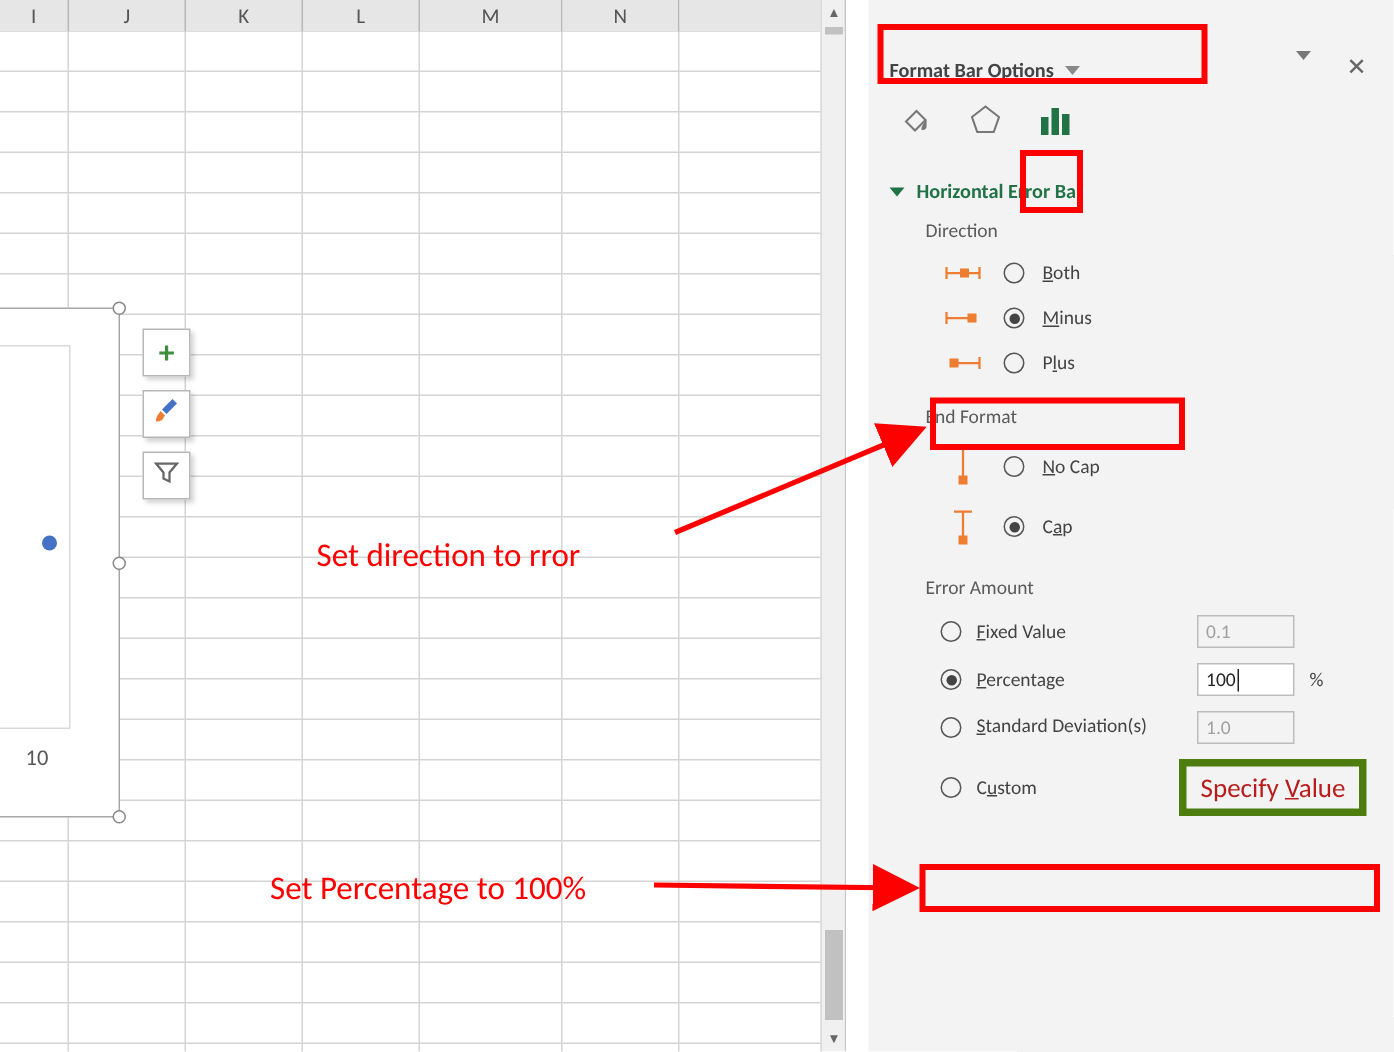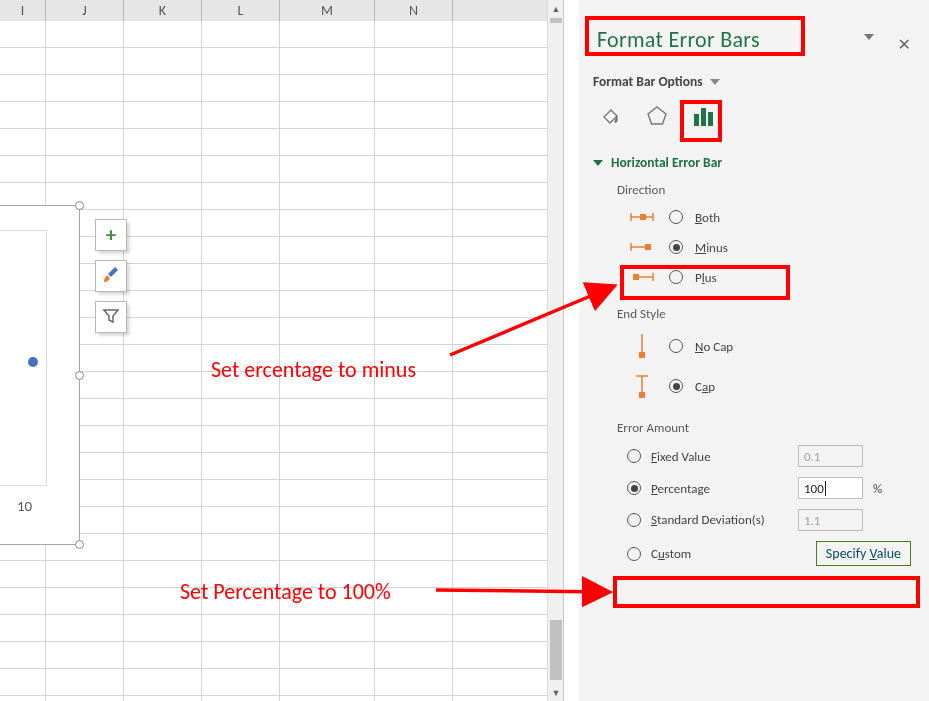--- a/index.html
+++ b/index.html
@@ -171,22 +171,22 @@
   }
   .sb-amount-row .label { flex: 1; }
   .sb-amount-row .valbox {
     width: 65px; height: 22px; border:1px solid #bcbcbc;
     padding: 1px 5px; font-size: 13px; background: #fff;
     color: #222; display:flex; align-items:center;
   }
   .sb-amount-row .valbox.disabled { color:#a0a0a0; background:#f3f3f3; }
   .sb-amount-row .suffix { width: 38px; text-align:left; }
   .sb-specify-btn {
-    border:1px solid #4d7c0f; background:#f3f3f3;
-    padding: 3px 9px; color:#0c4a6e; font-size:14px;
+    border:5px solid #4d7c0f; background:#f3f3f3;
+    padding: 3px 9px; color:#b91c1c; font-size:18px;
   }
   
   .red-frame {
     position: absolute; border: 4px solid #ff0000;
     pointer-events: none;
   }
   .red-text {
     position: absolute; color: #ff0000; font-size: 22px;
     pointer-events: none;
   }
@@ -482,21 +482,20 @@
             <path d="M2 3h14l-5 6v6l-4-2v-4L2 3z" fill="none" stroke="#666" stroke-width="1.5"></path>
           </svg>
       </span>
     </div>
   </div>
 
   <div class="sidebar">
     <div class="sb-close">✕</div>
 
     <div class="sb-title-wrap">
-      <span class="sb-title">Format Error Bars</span>
       <span class="sb-chevron"></span>
     </div>
 
     <div class="sb-subhead">
       <span>Format Bar Options</span>
       <span class="dd"></span>
     </div>
 
     <div class="sb-tabs">
       <div class="tab">
@@ -567,21 +566,21 @@
               <line x1="10" y1="9" x2="26" y2="9"></line>
               <line x1="26" y1="5" x2="26" y2="13"></line>
             </g>
             <rect x="6" y="6" width="6" height="6" fill="#ed7d31"></rect>
           </svg>
       </span>
       <span class="sb-radio"></span>
       <span class="sb-option-label">P<u>l</u>us</span>
     </div>
 
-    <div class="sb-group-label" style="padding-top:14px">End Style</div>
+    <div class="sb-group-label" style="padding-top:14px">End Format</div>
 
     <div class="sb-option-row">
       <span class="glyph">
         <svg width="20" height="28">
             <line x1="10" y1="2" x2="10" y2="24" stroke="#ed7d31" stroke-width="1.5"></line>
             <rect x="7" y="20" width="6" height="6" fill="#ed7d31"></rect>
           </svg>
       </span>
       <span class="sb-radio"></span>
       <span class="sb-option-label"><u>N</u>o Cap</span>
@@ -614,38 +613,38 @@
       <span class="valbox" style="position:relative">
           <span>100</span>
           <span style="width:1px;height:15px;background:#222;margin-left:1px;display:inline-block"></span>
         </span>
       <span class="suffix">%</span>
     </div>
 
     <div class="sb-amount-row">
       <span class="sb-radio"></span>
       <span class="label" style="line-height:1.1"><u>S</u>tandard Deviation(s)</span>
-      <span class="valbox disabled">1.1</span>
+      <span class="valbox disabled">1.0</span>
       <span class="suffix"></span>
     </div>
 
 
     <div class="sb-amount-row">
       <span class="sb-radio"></span>
       <span class="label">C<u>u</u>stom</span>
       <span class="sb-specify-btn">Specify <u>V</u>alue</span>
     </div>
   </div>
 
   <div class="red-frame" style="left:585px; top:16px; width:220px; height:40px"></div>
   <div class="red-frame" style="left:680px; top:100px; width:42px; height:42px"></div>
   <div class="red-frame" style="left:620px; top:265px; width:170px; height:35px"></div>
   <div class="red-frame" style="left:613px; top:576px; width:307px; height:32px"></div>
 
-  <div class="red-text" style="left:211px; top:356px">Set ercentage to minus</div>
+  <div class="red-text" style="left:211px; top:356px">Set direction to rror</div>
   <div class="red-text" style="left:180px; top:578px">Set Percentage to 100%</div>
 
   <svg class="red-svg">
     <defs>
       <marker id="ah" viewBox="0 0 10 10" refX="8" refY="5" markerWidth="9" markerHeight="9" orient="auto">
         <path d="M0 0 L10 5 L0 10 z" fill="#ff0000"></path>
       </marker>
     </defs>
     <line x1="450" y1="355" x2="612" y2="287" stroke="#ff0000" stroke-width="3.5" marker-end="url(#ah)"></line>
     <line x1="436" y1="590" x2="607" y2="592" stroke="#ff0000" stroke-width="3.5" marker-end="url(#ah)"></line>

